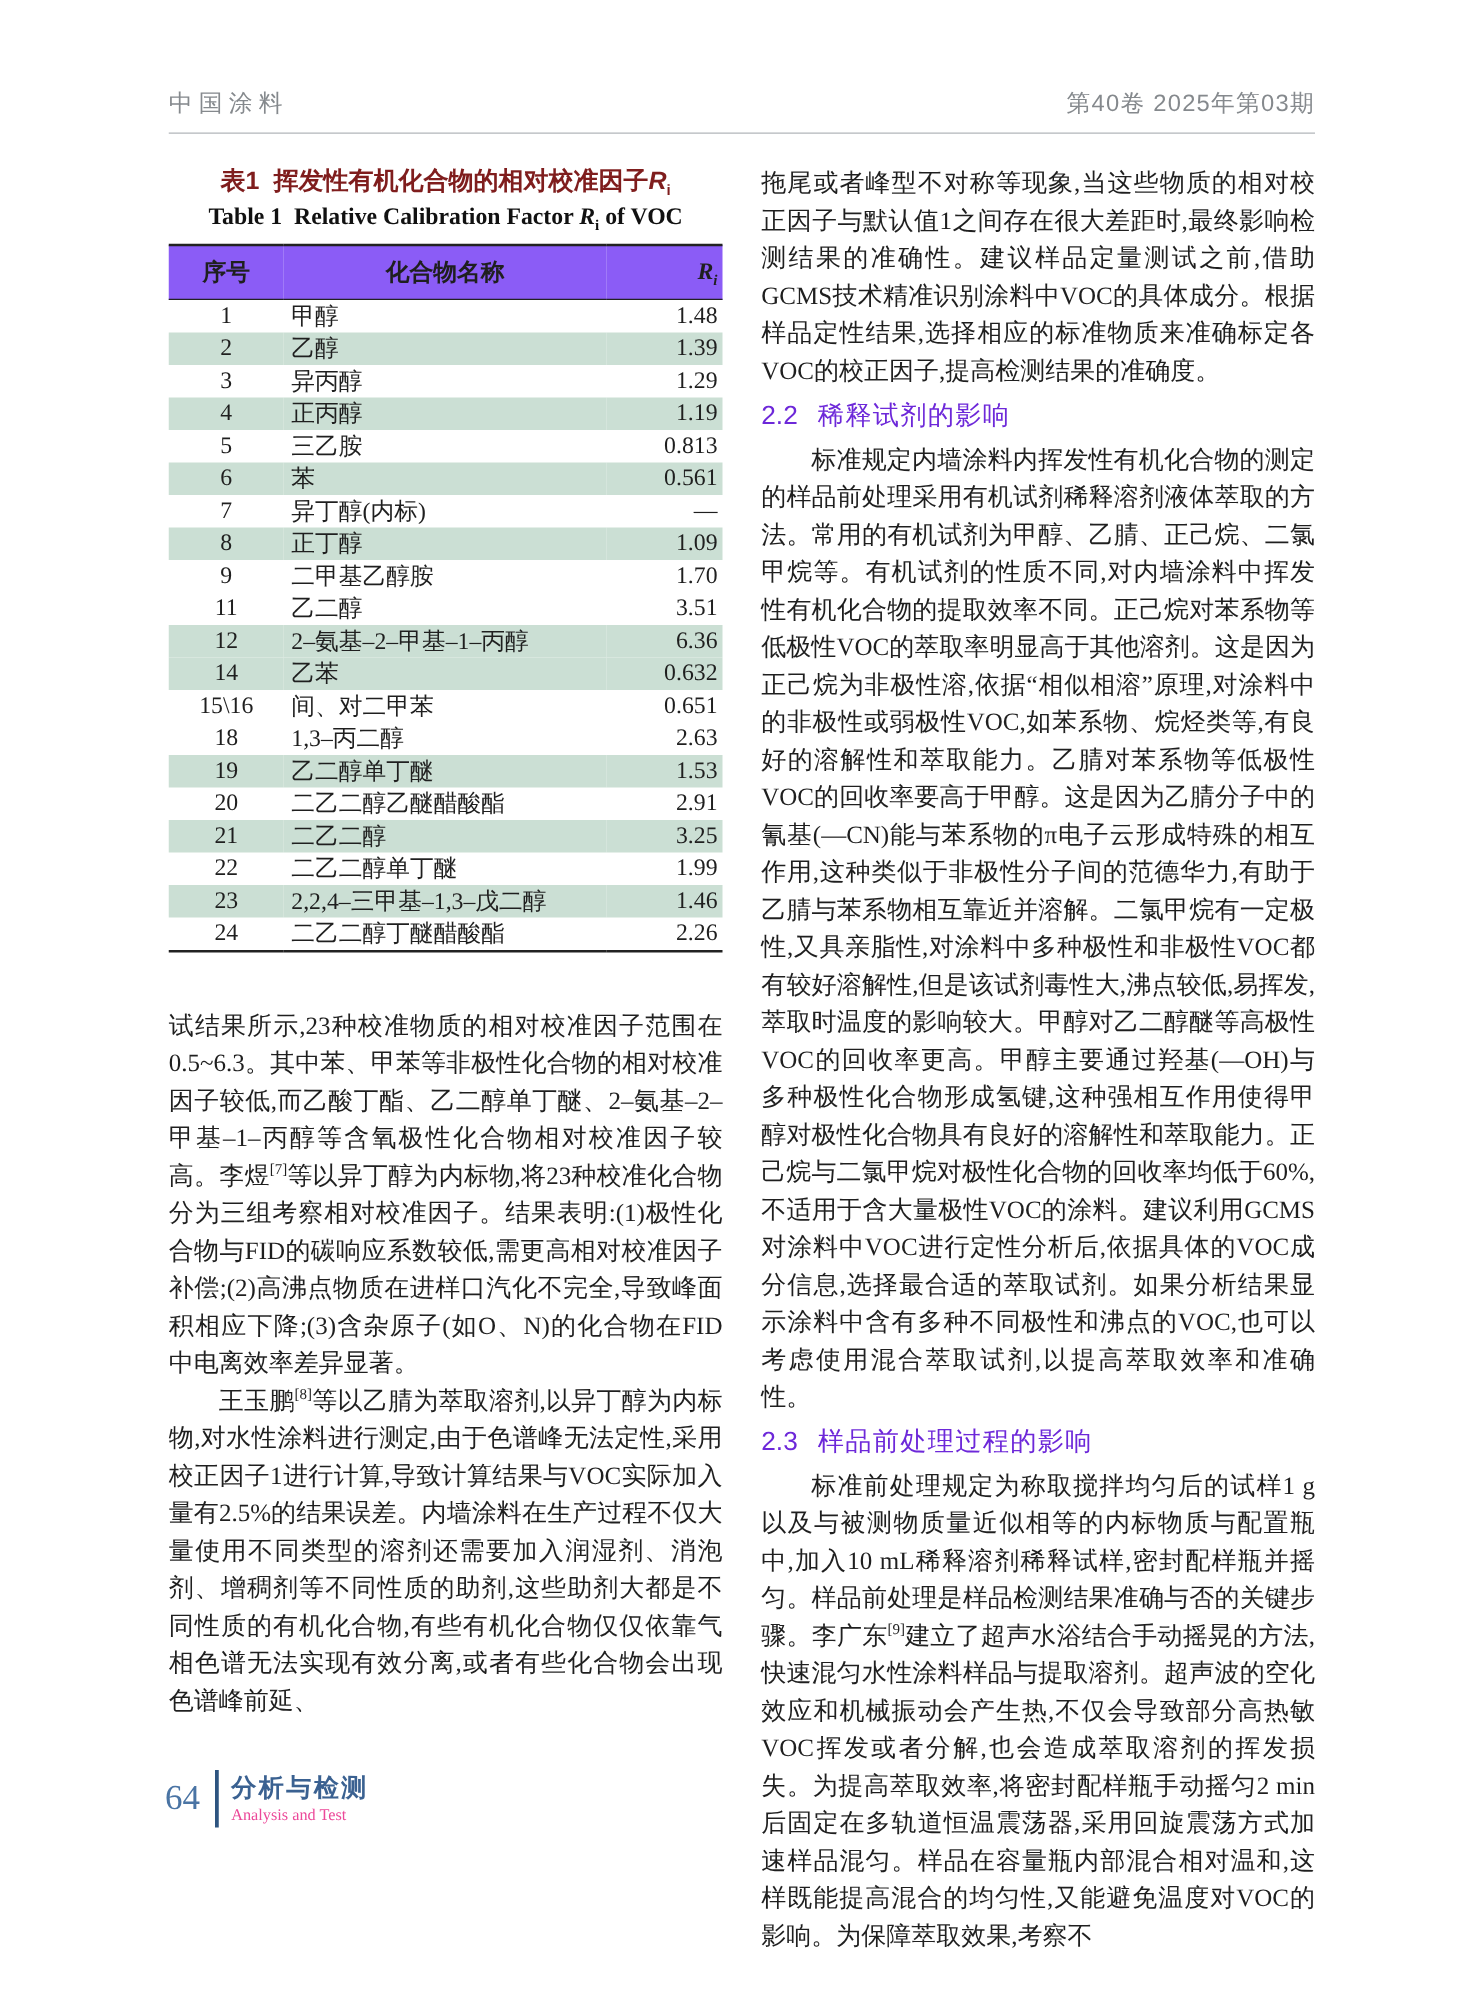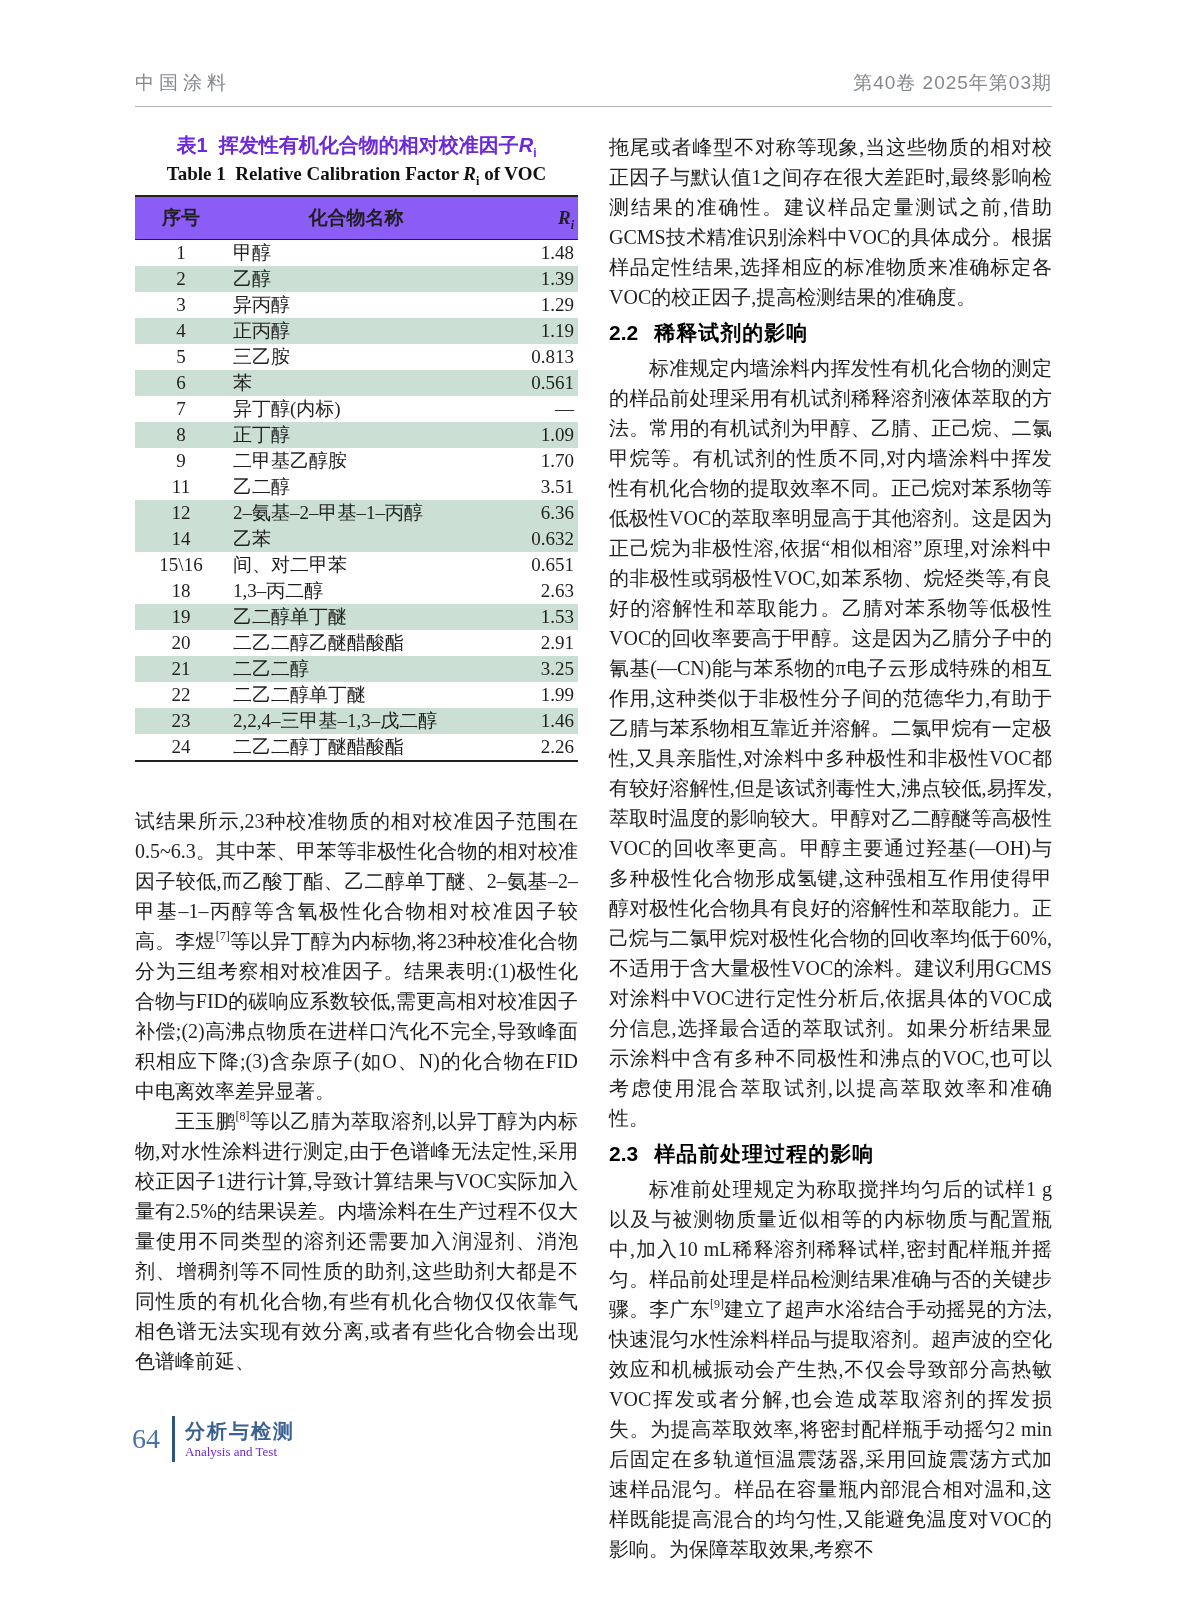--- a/index.html
+++ b/index.html
@@ -26,21 +26,21 @@
   .para{
     margin:0;font-size:20px;line-height:30px;text-align:justify;
     white-space:normal;
   }
   .para.indent{text-indent:2em;}
   sup{font-size:12px;line-height:0;}
   sub{font-size:12px;line-height:0;}
   
   .cap-zh{
     text-align:center;font-weight:bold;font-size:20px;line-height:26px;
-    font-family:"Liberation Sans","DejaVu Sans",sans-serif;color:#6d28d9;
+    font-family:"Liberation Sans","DejaVu Sans",sans-serif;color:#7f1d1d;
     white-space:pre-wrap;
   }
   .cap-en{
     text-align:center;font-weight:bold;font-size:19px;line-height:28px;
     font-family:"Liberation Serif","DejaVu Serif",serif;color:#111;
     white-space:pre-wrap;margin-top:2px;
   }
   .cap-zh .ri i, .cap-en i{font-style:italic;}
   table.voc{
     width:100%;border-collapse:collapse;margin-top:7px;
@@ -59,42 +59,42 @@
   table.voc td{height:26px;padding:0;}
   table.voc td.no{text-align:center;}
   table.voc td.name{text-align:left;padding-left:6px;}
   table.voc td.ri{text-align:right;padding-right:4px;}
   table.voc tr.band{background:#cbdfd4;}
   .after-table{margin-top:44px;}
   
   .sec-h{
     margin:5px 0 4px 0;height:32px;line-height:32px;
     font-family:"Liberation Sans","DejaVu Sans",sans-serif;
-    font-weight:bold;font-size:21px;color:#000000;
+    font-weight:normal;font-size:21px;color:#6d28d9;
     display:flex;align-items:center;
   }
   .sec-h .sec-no{margin-right:16px;}
   .sec-h .sec-title{letter-spacing:1px;}
   
   .footer{
     position:absolute;left:132px;top:1416px;
     display:flex;align-items:center;
   }
   .footer .page-num{
     font-size:28px;color:#4a74a4;margin-right:12px;
     font-family:"Liberation Serif","DejaVu Serif",serif;
   }
   .footer .bar{width:3px;height:46px;background:#2d5480;margin-right:10px;}
   .footer .col-zh{
     font-family:"Liberation Sans","DejaVu Sans",sans-serif;
     font-weight:bold;font-size:20px;color:#3a6191;letter-spacing:2px;line-height:22px;
   }
   .footer .col-en{
     font-family:"Liberation Serif","DejaVu Serif",serif;
-    font-size:13px;color:#6d28d9;margin-top:3px;line-height:14px;
+    font-size:13px;color:#ec4899;margin-top:3px;line-height:14px;
   }
 </style>
 </head>
 <body>
 
 <div class="page">
 
   <div class="running-head">
     <span class="jname">中国涂料</span>
     <span class="issue">第40卷  2025年第03期</span>

